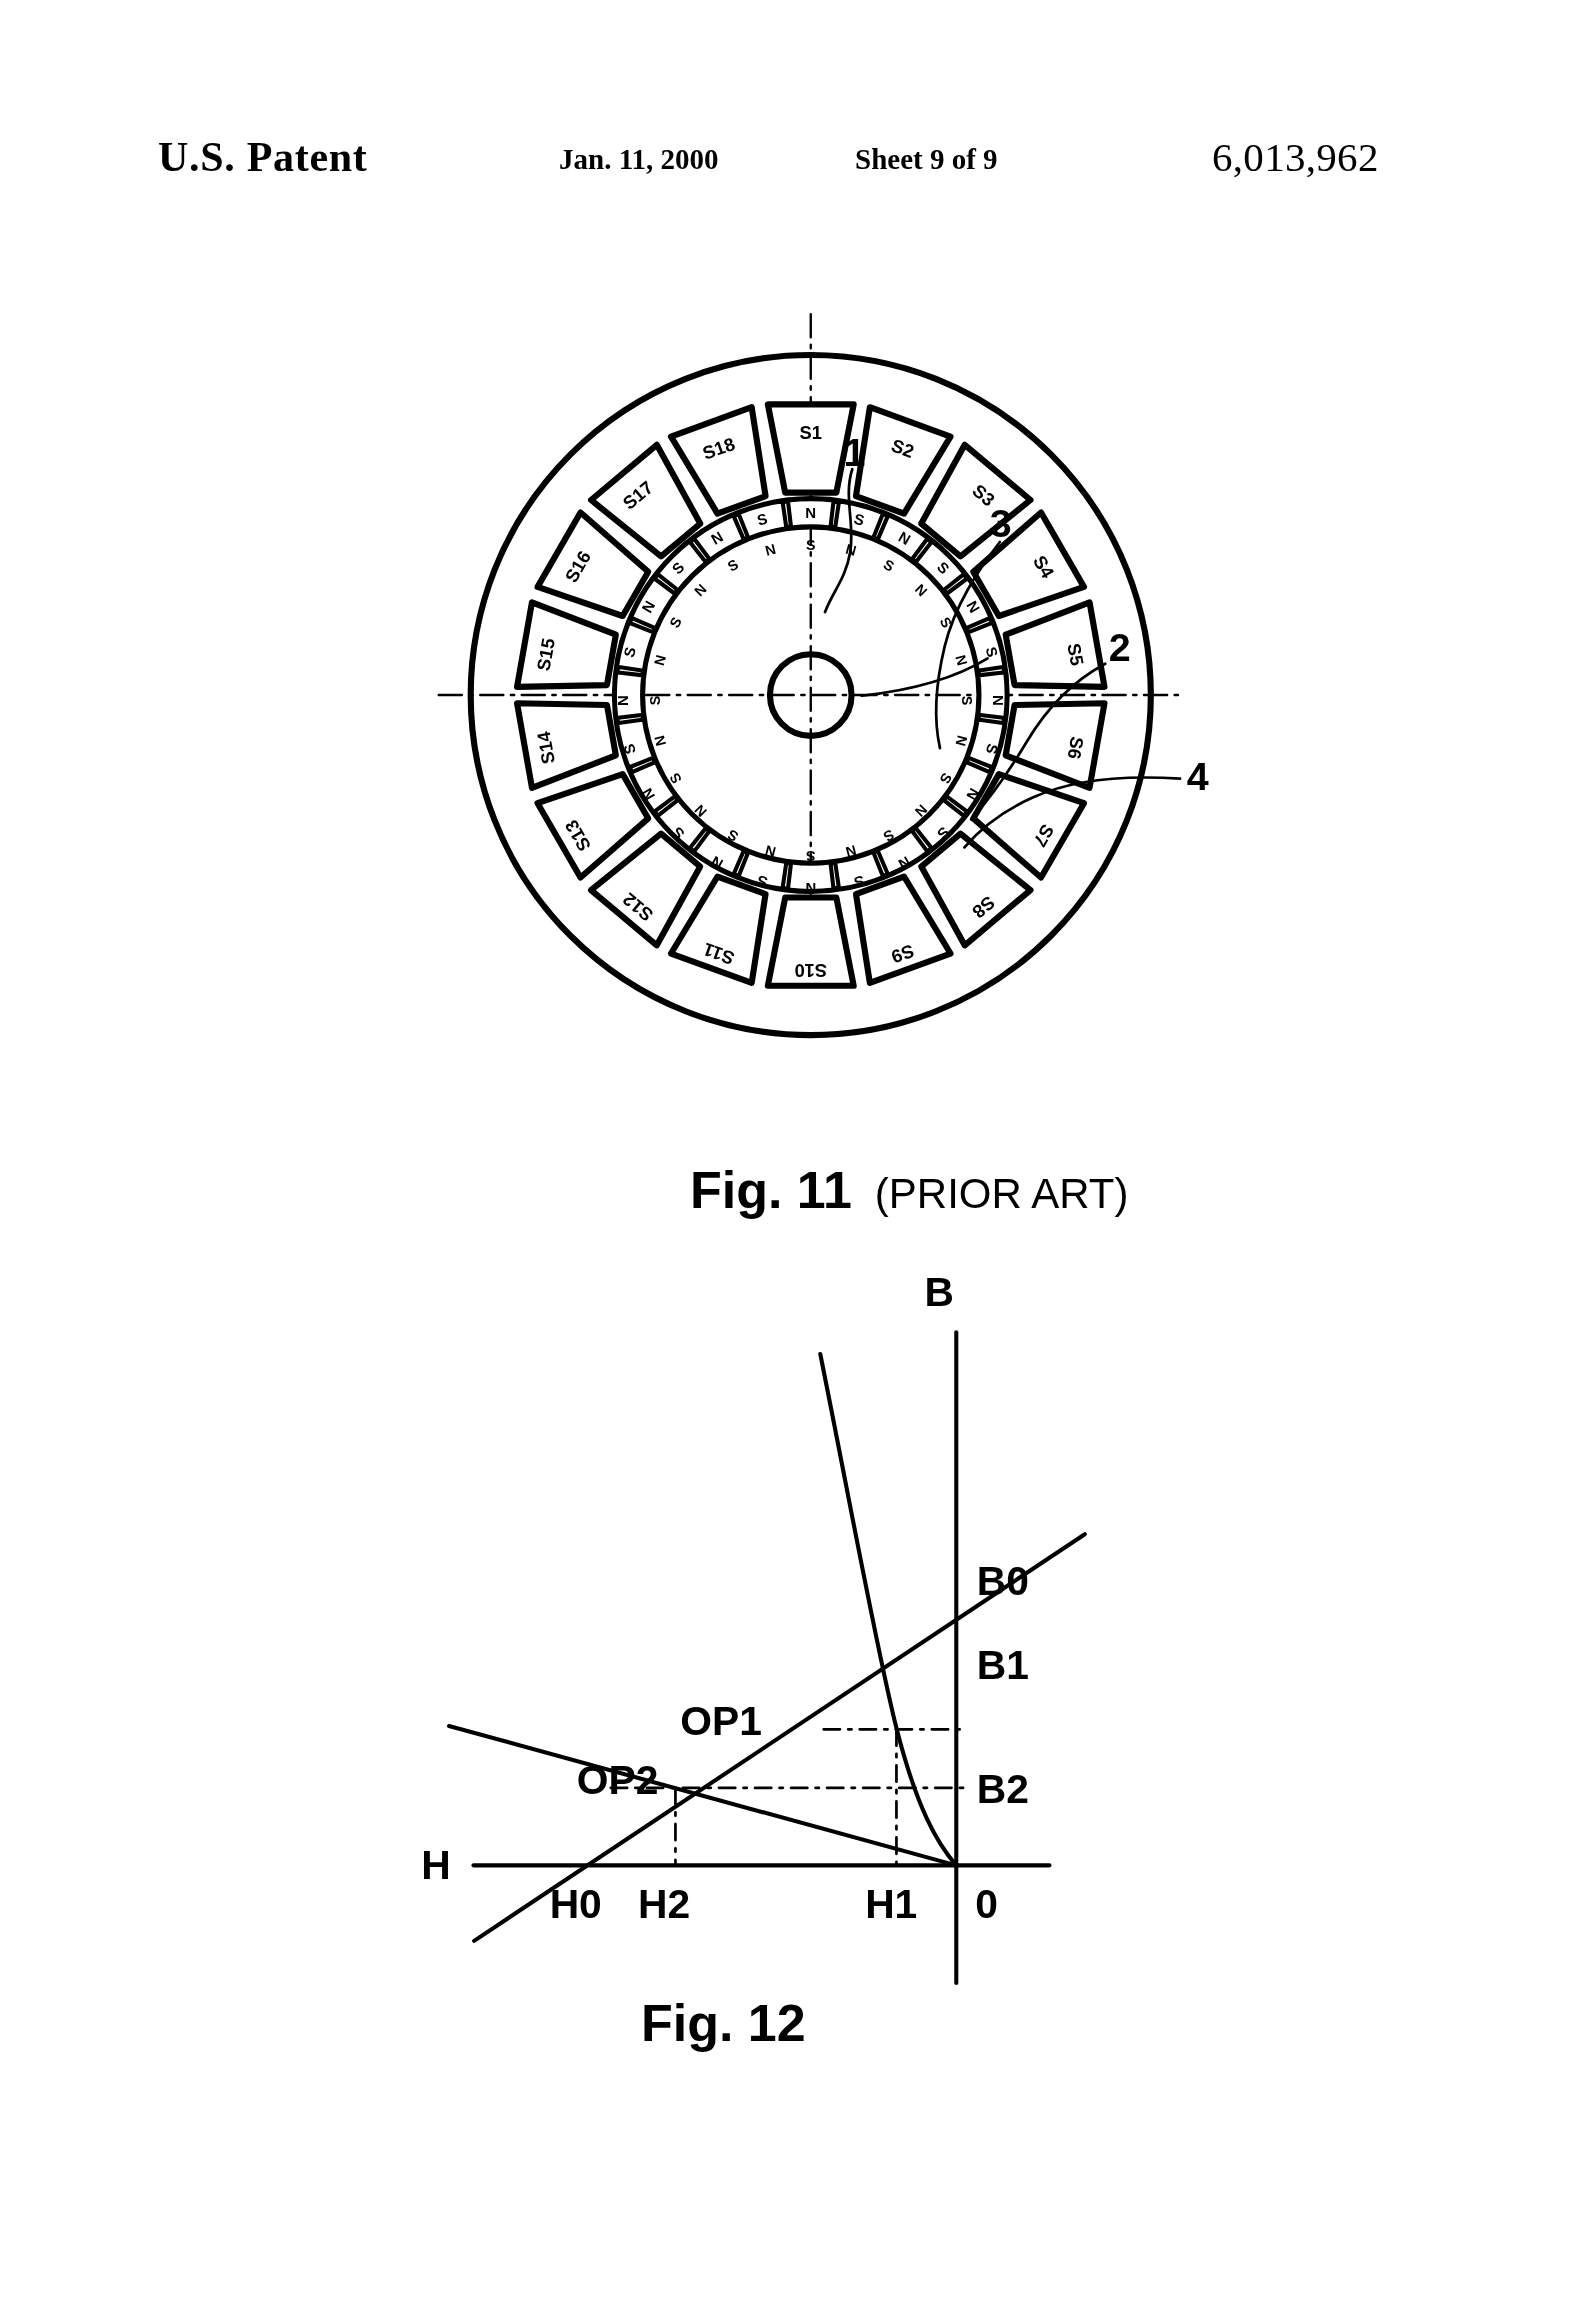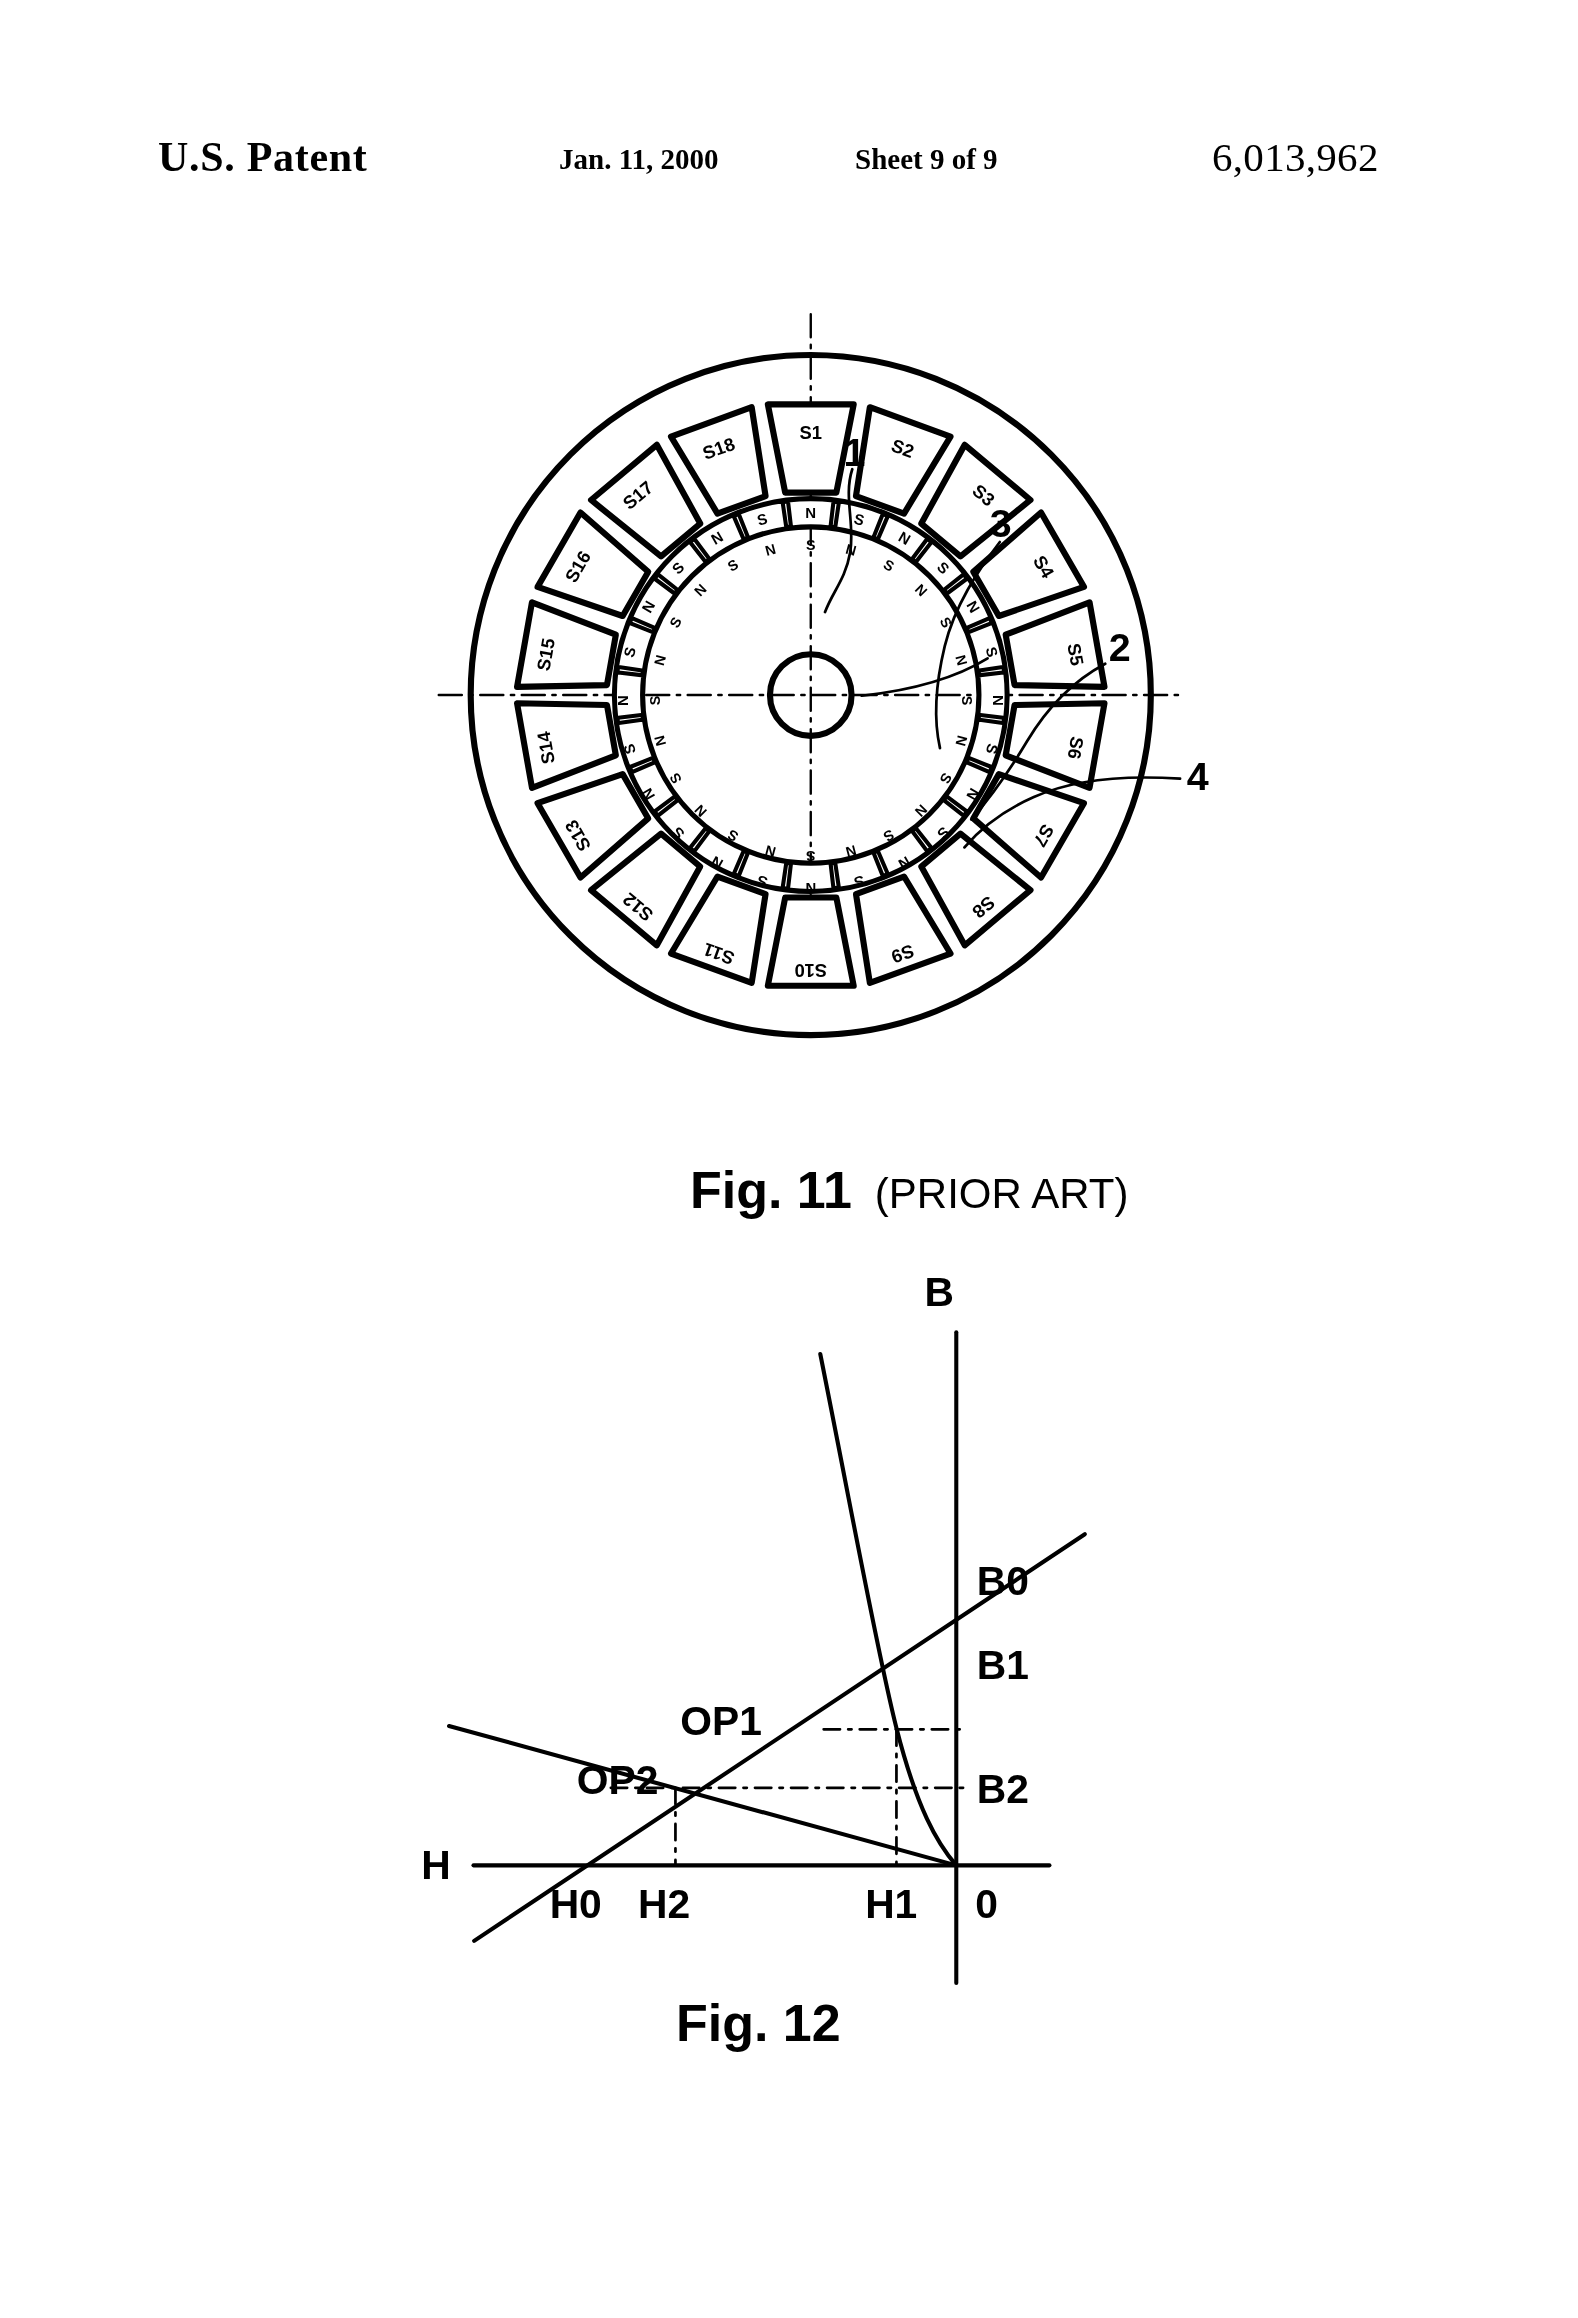--- a/index.html
+++ b/index.html
@@ -81,21 +81,21 @@
     font-weight: bold;
     font-size: 52px;
     letter-spacing: 0px;
   }
   .fig-caption .fig-note {
     font-weight: normal;
     font-size: 42px;
     margin-left: 23px;
   }
   #fig11-caption { left: 690px; top: 1150px; margin-top: 10px; }
-  #fig12-caption { left: 676px; top: 1993px; }
+  #fig12-caption { left: 641px; top: 1993px; }
 
   svg { display: block; overflow: visible; }
   .ln  { stroke: #000; fill: none; stroke-linecap: round; stroke-linejoin: round; }
   .thickline { stroke-width: 9; }
   .medline   { stroke-width: 6; }
   .thinline  { stroke-width: 4; }
   .axisline  { stroke-width: 6; }
   .centerline{ stroke-width: 3.5; stroke-dasharray: 34 11 5 11; }
   .dashline  { stroke-width: 4; stroke-dasharray: 24 12 5 12; }
   .polefill  { fill: #ffffff; }

